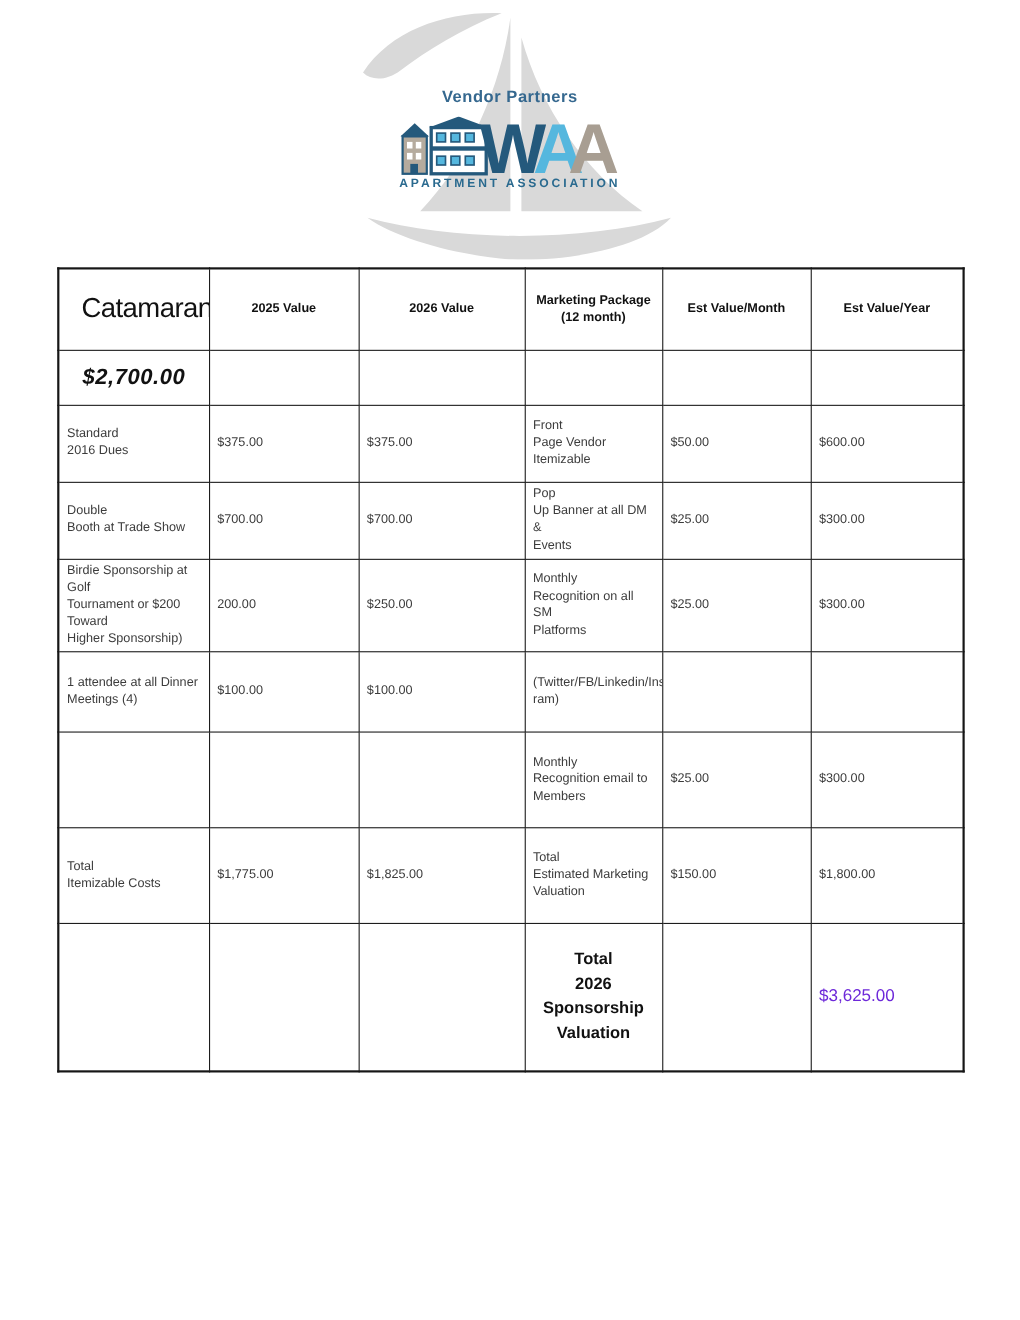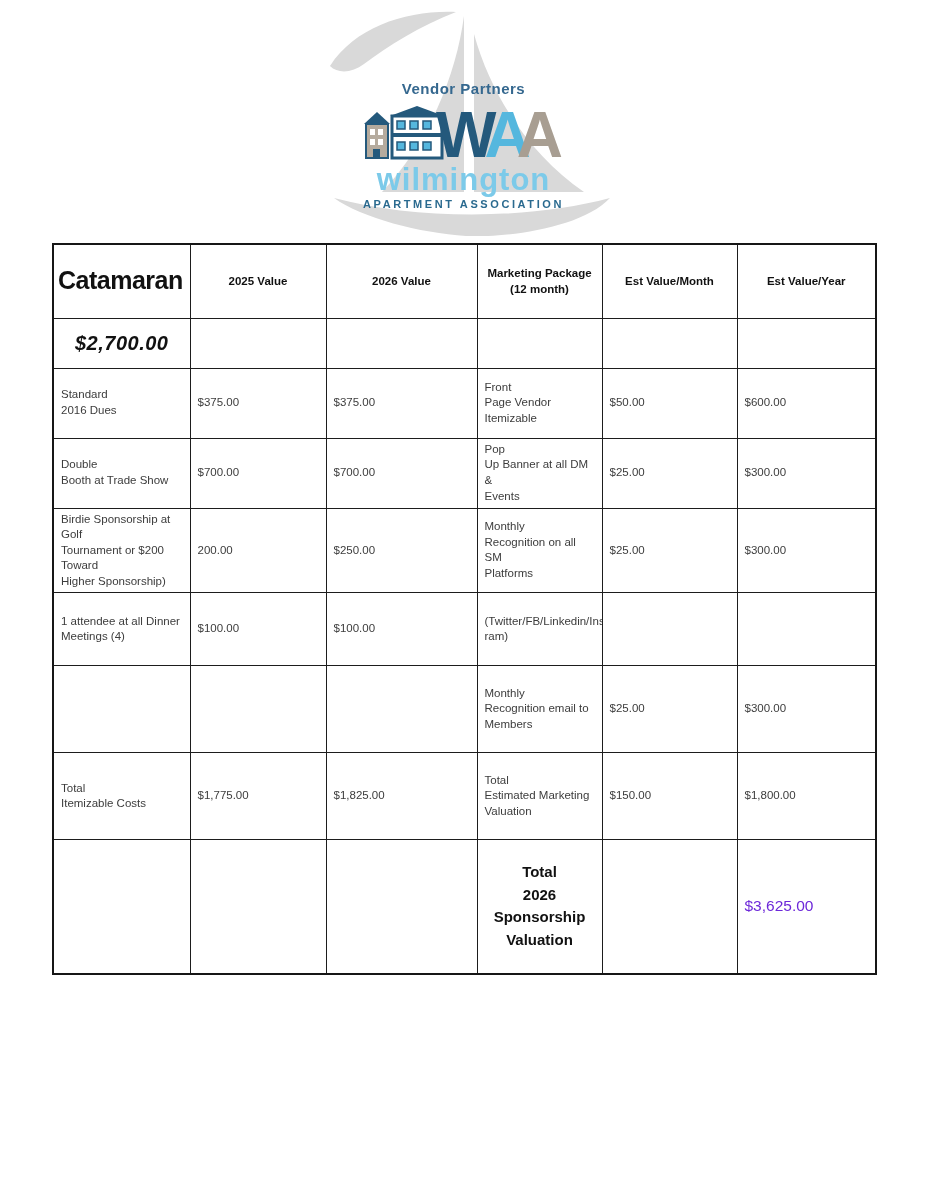--- a/index.html
+++ b/index.html
@@ -75,22 +75,22 @@
   tr.row-e      { height: 73px; }
   tr.row-f      { height: 87px; }
   tr.row-g      { height: 87px; }
   tr.row-total  { height: 134px; }
 
   td.h {
     font-weight: 700; text-align: center;
     color: #111111; font-size: 11.5px; line-height: 1.4;
   }
   td.title-cell {
-    font-size: 25px; font-weight: 700; color: #111111;
-    text-align: left; padding-left: 4px; letter-spacing: -0.5px;
+    font-size: 25px; font-weight: 400; color: #111111;
+    text-align: left; padding-left: 20px; letter-spacing: -0.5px;
     white-space: nowrap;
   }
   td.price-cell {
     font-size: 20px; font-weight: 700; color: #111111;
     text-align: center; letter-spacing: 0.5px;
   }
   td.total-label {
     font-size: 15px; font-weight: 700; color: #111111;
     text-align: center; line-height: 1.5;
   }
@@ -144,21 +144,20 @@
           <rect x="46" y="36" width="8" height="8" fill="#55b7de" stroke="#24597c" stroke-width="1.5"></rect>
           <rect x="59" y="36" width="8" height="8" fill="#55b7de" stroke="#24597c" stroke-width="1.5"></rect>
         </svg>
         <div class="waa-letters">
           <span class="ltr-w">W</span>
           <span class="ltr-a1">A</span>
           <span class="ltr-a2">A</span>
         </div>
       </div>
 
-      <div class="wilmington">wilmington</div>
 
       <div class="assoc">APARTMENT ASSOCIATION</div>
 
     </div>
   </div>
 
   <table class="sheet-table">
     <colgroup>
       <col style="width:137px">
       <col style="width:136px">

